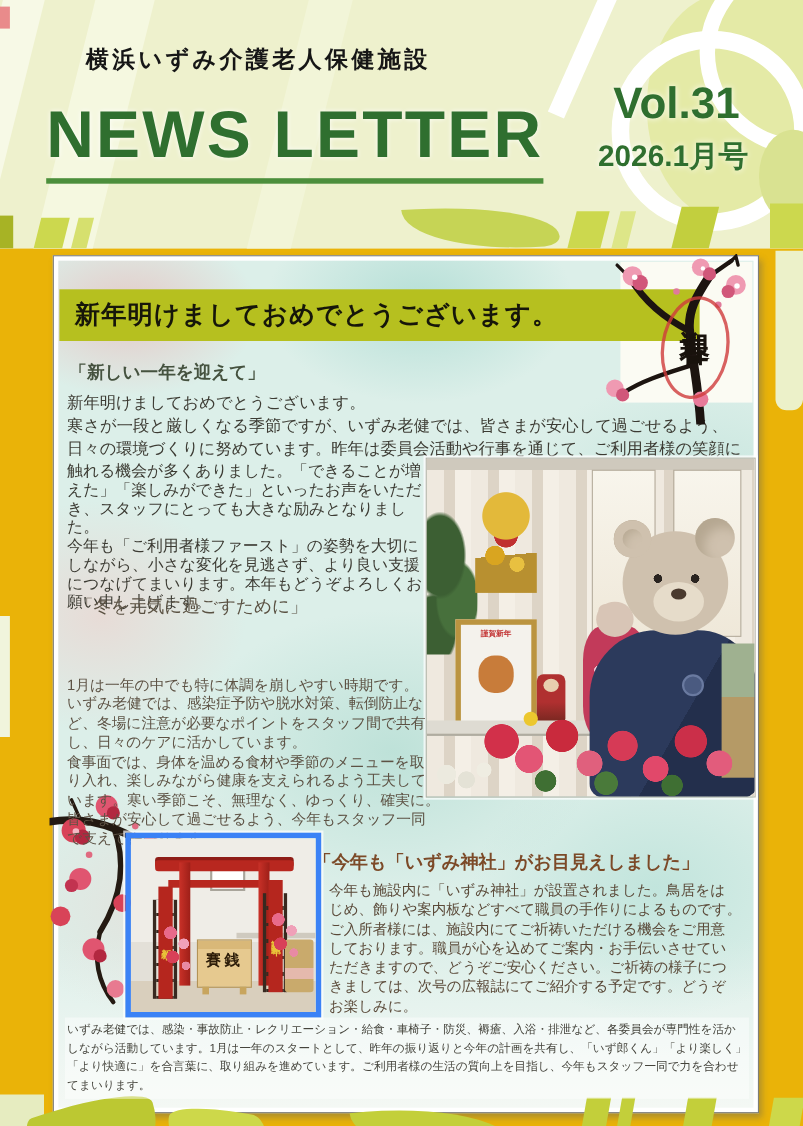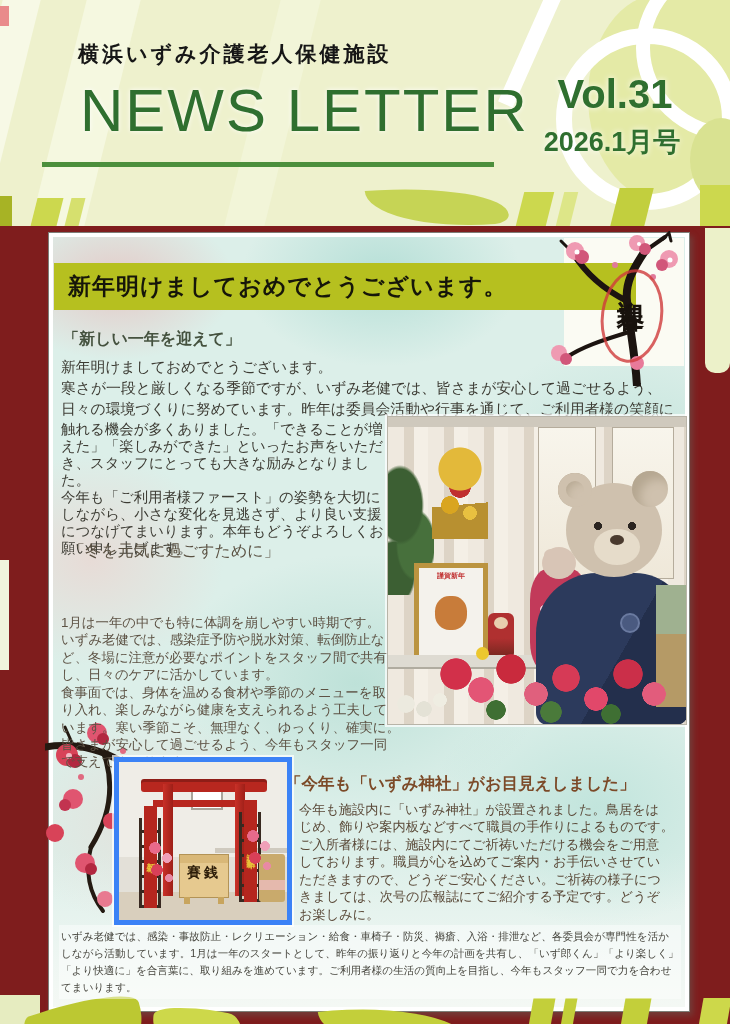--- a/index.html
+++ b/index.html
@@ -1,16 +1,16 @@
 <!DOCTYPE html>
 <html><head>
 <meta charset="utf-8">
 <style>
   html,body{margin:0;padding:0;}
-  .page{position:relative;width:730px;height:1024px;overflow:hidden;background:#7f1d1d;
+  .page{position:relative;width:730px;height:1024px;overflow:hidden;background:#eab308;
         font-family:"Liberation Sans","DejaVu Sans",sans-serif;}
   .abs{position:absolute;}
 
   
   .header{position:absolute;left:0;top:0;width:730px;height:226px;background:#eef1cd;overflow:hidden;}
   .h-stripe{position:absolute;top:-10px;height:250px;transform:skewX(-14deg);}
   .h-stripe1{left:58px;width:54px;background:#f5f8e0;}
   .h-stripe2{left:252px;width:40px;background:#f2f5d8;}
   .h-stripe3{left:-26px;width:38px;background:#f7f9e6;}
   .hf-petal-bg{left:588px;top:-6px;width:146px;height:206px;background:#e4eaa6;border-radius:50% 0 50% 50%;}
@@ -22,22 +22,22 @@
   .hb-dark{left:0;top:196px;width:12px;height:30px;background:#a7b325;}
   .hb{position:absolute;transform:skewX(-14deg);}
   .hb1{left:34px;top:198px;width:26px;height:28px;background:#ccd84e;}
   .hb2{left:68px;top:198px;width:14px;height:28px;background:#d6e06e;}
   .hb-leaf{left:366px;top:186px;width:142px;height:42px;background:#c6d455;border-radius:0 100% 10% 90%/0 80% 20% 100%;transform:rotate(-4deg);}
   .hb3{left:520px;top:192px;width:30px;height:34px;background:#ccd84e;}
   .hb4{left:560px;top:192px;width:14px;height:34px;background:#dde688;}
   .hb5{left:615px;top:188px;width:34px;height:38px;background:#c2cf3e;}
   .hb6{left:700px;top:185px;width:30px;height:41px;background:#ccd84e;transform:none;}
   .facility{left:78px;top:40px;font-size:21px;font-weight:bold;color:#161616;letter-spacing:3px;z-index:5;}
-  .nl-title{left:42px;top:76px;font-size:60px;font-weight:normal;color:#2f6f2f;letter-spacing:2px;z-index:5;
-            text-shadow:0 0 5px rgba(255,255,255,.9);margin-left:38px;}
+  .nl-title{left:42px;top:88px;font-size:60px;font-weight:bold;color:#2f6f2f;letter-spacing:2px;z-index:5;
+            text-shadow:0 0 5px rgba(255,255,255,.9);}
   .nl-underline{left:42px;top:162px;width:452px;height:5px;background:#4c8f3c;z-index:5;}
   .vol{left:520px;top:72px;width:190px;font-size:40px;font-weight:bold;color:#2f6f2f;text-align:center;z-index:5;
        text-shadow:0 0 6px rgba(255,255,255,.95);}
   .issue{left:512px;top:124px;width:200px;font-size:27px;font-weight:bold;color:#2f6f2f;text-align:center;z-index:5;
        text-shadow:0 0 6px rgba(255,255,255,.95);}
   .r-strip{left:705px;top:228px;width:25px;height:145px;background:#ecf1c9;border-radius:0 0 10px 10px;}
   .l-strip{left:0;top:560px;width:9px;height:110px;background:#f0f4dc;}
 
   
   .content-box{position:absolute;left:48px;top:232px;width:640px;height:778px;background:#fff;

